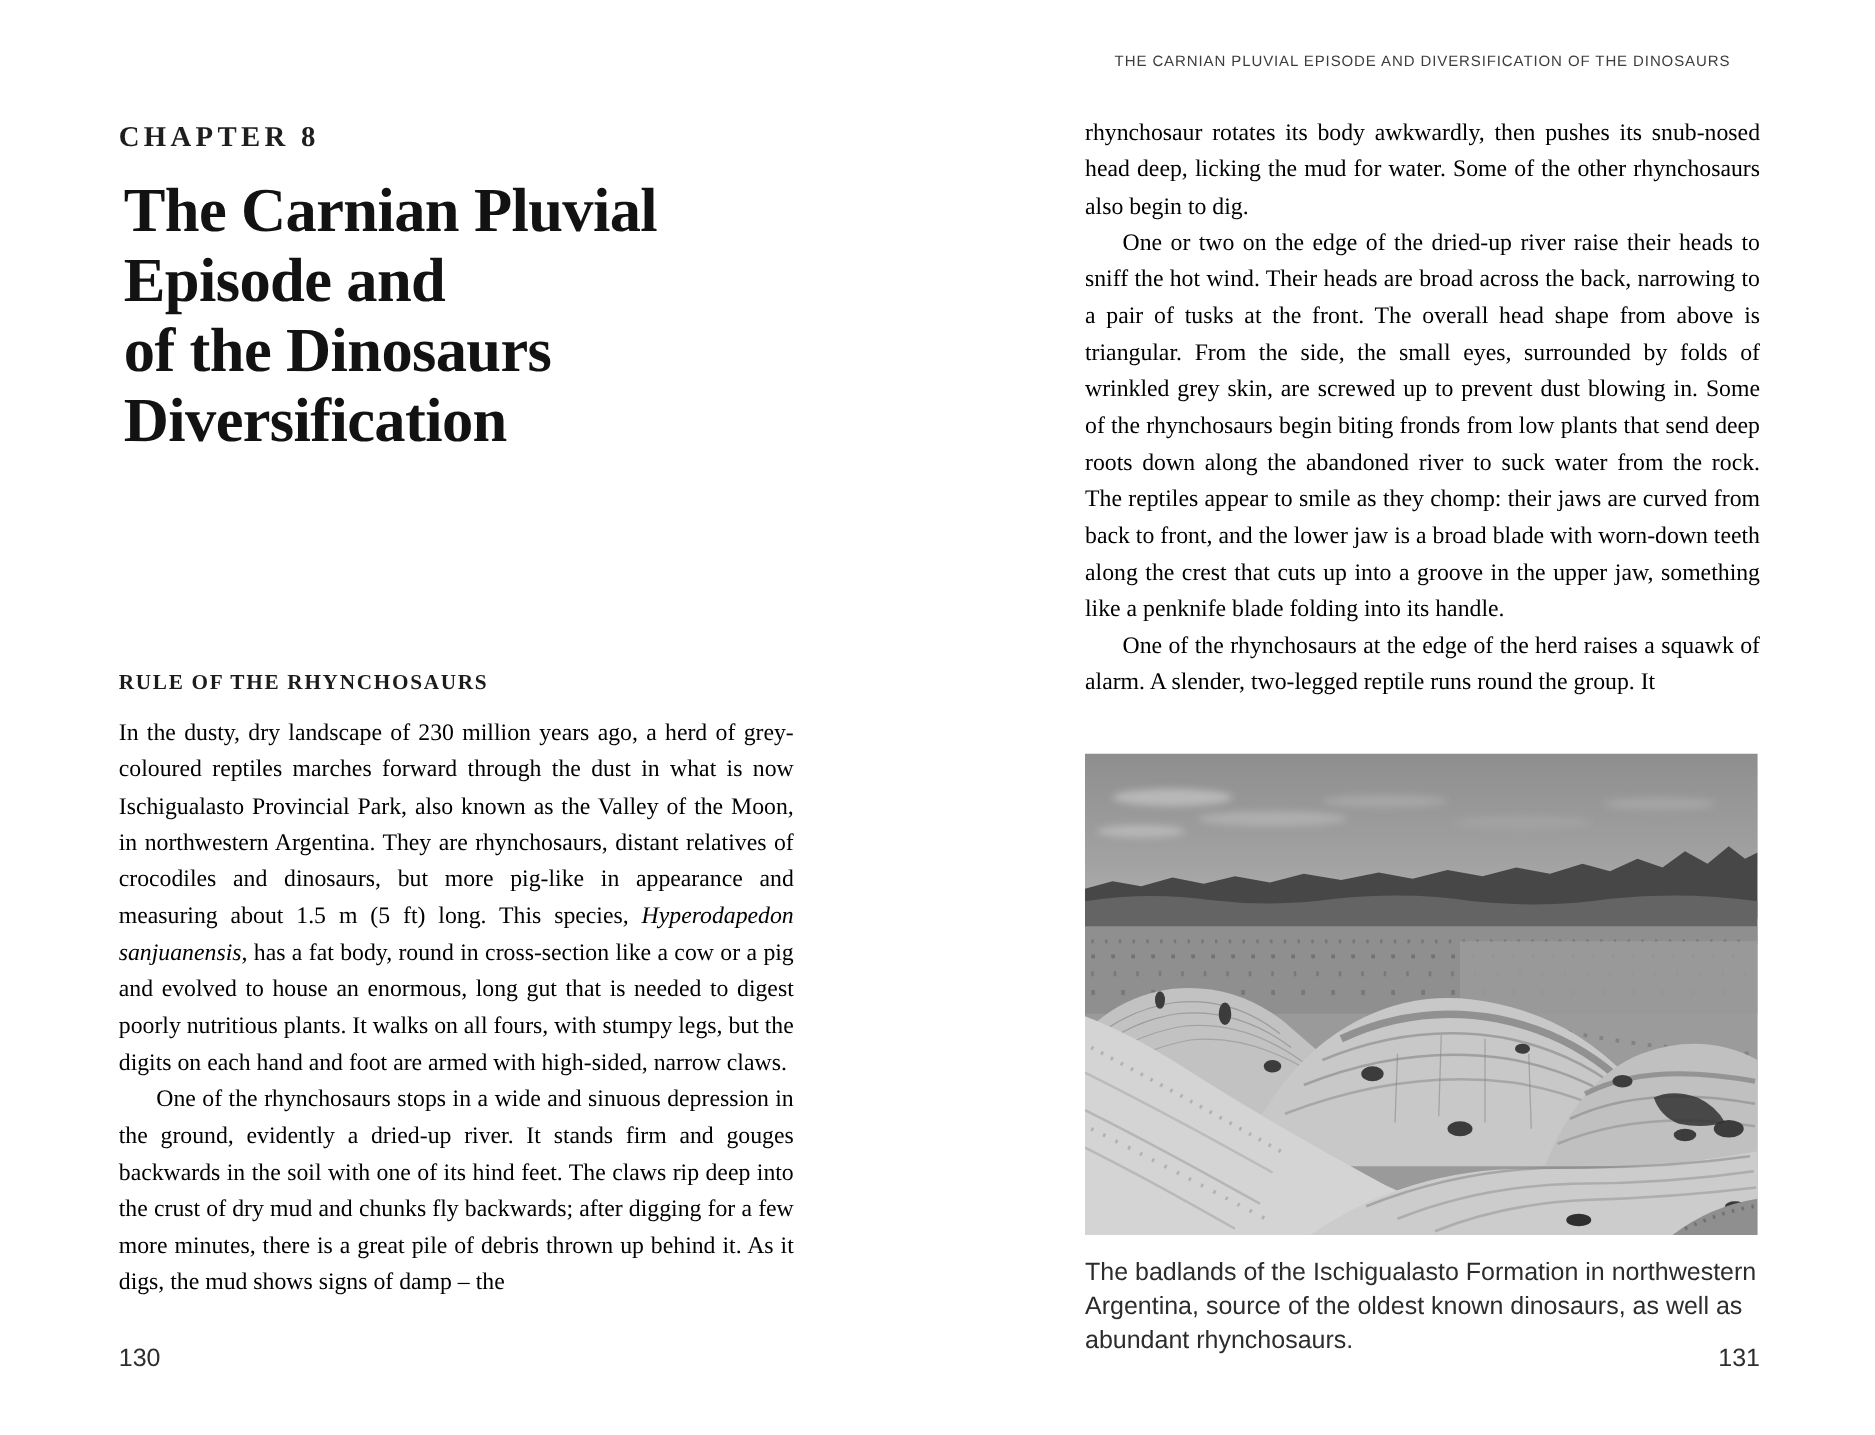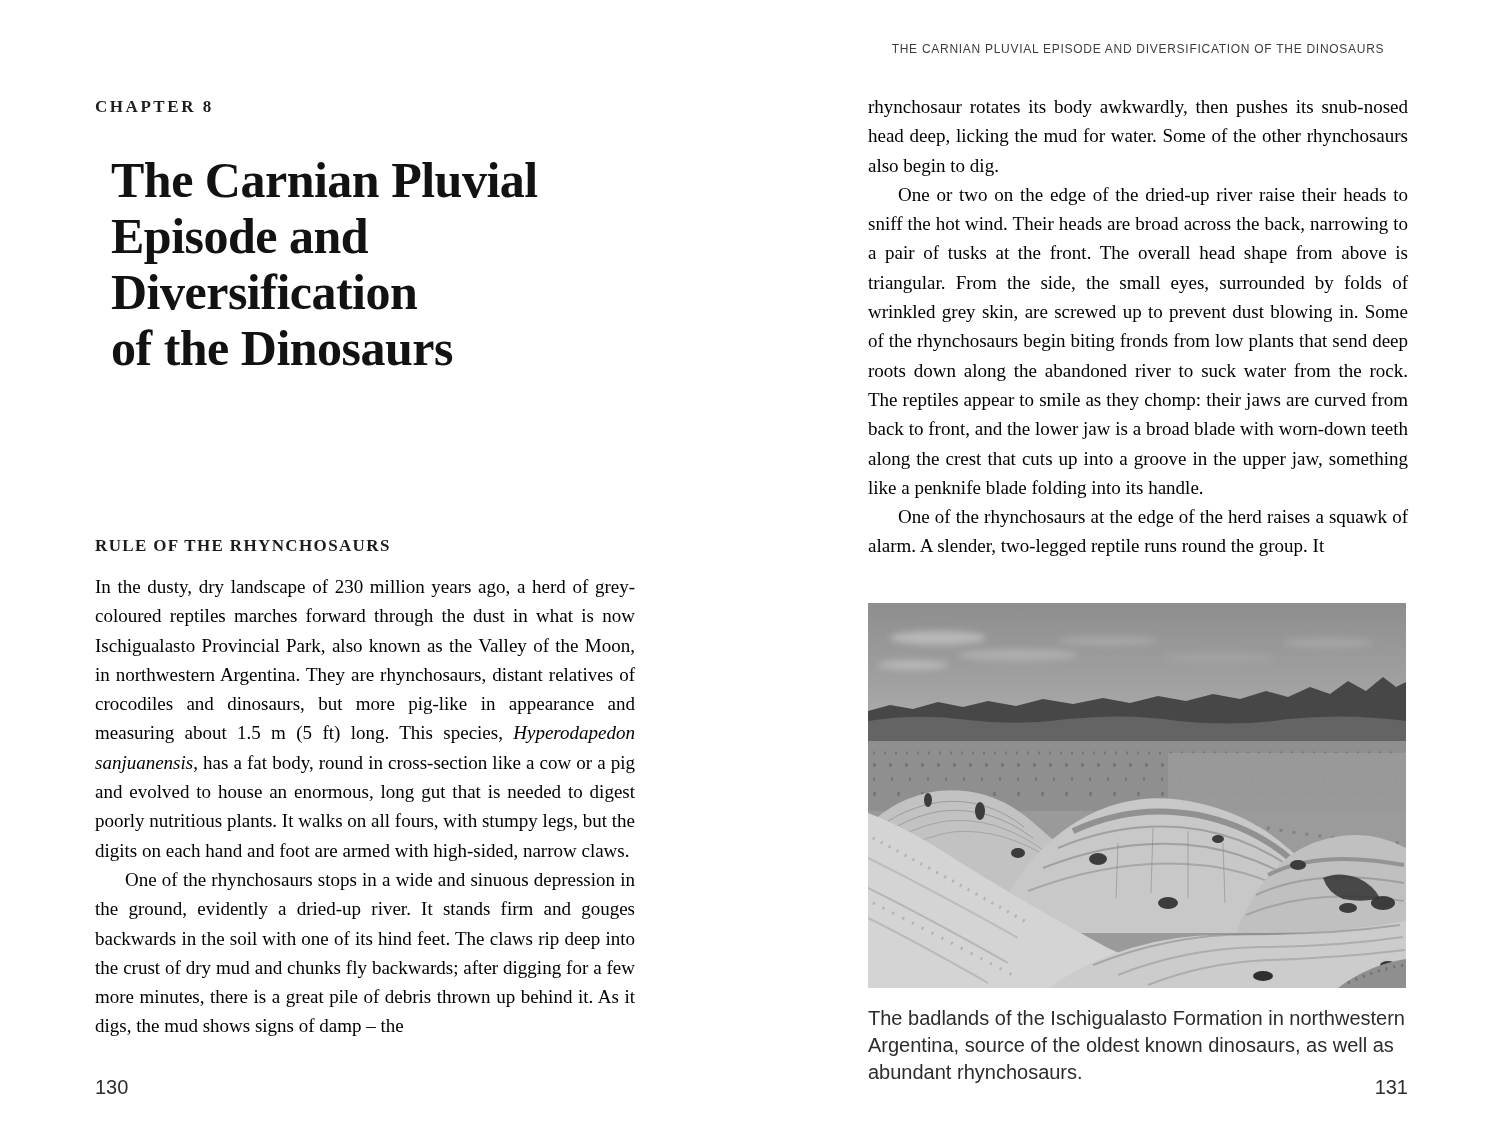--- a/index.html
+++ b/index.html
@@ -10,25 +10,25 @@
     font-family:"Liberation Serif", serif;
     color:#1c1c1c;
     overflow:hidden;
   }
   .page{position:absolute;top:0;height:100%;width:540px;}
   .page-left{left:95px;}
   .page-right{left:868px;}
 
   .chapter-label{
     position:absolute;top:97px;left:0;
-    font-size:17px;font-weight:600;letter-spacing:0.15em;
+    font-size:23px;font-weight:600;letter-spacing:0.15em;
     color:#1e1e1e;
   }
   .chapter-title{
-    position:absolute;top:136px;left:0;margin:16px;
+    position:absolute;top:136px;left:0;margin:4px;
     font-size:50px;line-height:56px;font-weight:700;
     letter-spacing:-0.5px;color:#121212;
   }
   .chapter-title .title-line{display:block;}
 
   .section-heading{
     position:absolute;top:536px;left:0;margin:0;
     font-size:17px;font-weight:600;letter-spacing:0.08em;
     color:#1c1c1c;
   }
@@ -78,22 +78,22 @@
 <body>
 
 <div class="spread">
 
   <section class="page page-left">
     <div class="chapter-label">CHAPTER 8</div>
 
     <h1 class="chapter-title">
       <span class="title-line">The Carnian Pluvial</span>
       <span class="title-line">Episode and</span>
+      <span class="title-line">of the Dinosaurs</span>
       <span class="title-line">Diversification</span>
-      <span class="title-line">of the Dinosaurs</span>
     </h1>
 
     <h2 class="section-heading">RULE OF THE RHYNCHOSAURS</h2>
 
     <div class="body-text body-left">
       <p class="para"><span>In the dusty, dry landscape of 230 million years ago, a herd of grey-coloured reptiles marches forward through the dust in what is now Ischigualasto Provincial Park, also known as the Valley of the Moon, in northwestern Argentina. They are rhynchosaurs, distant relatives of crocodiles and dinosaurs, but more pig-like in appearance and measuring about 1.5 m (5 ft) long. This species, </span><span class="italic">Hyperodapedon sanjuanensis</span><span>, has a fat body, round in cross-section like a cow or a pig and evolved to house an enormous, long gut that is needed to digest poorly nutritious plants. It walks on all fours, with stumpy legs, but the digits on each hand and foot are armed with high-sided, narrow claws.</span></p>
       <p class="para indent"><span>One of the rhynchosaurs stops in a wide and sinuous depression in the ground, evidently a dried-up river. It stands firm and gouges backwards in the soil with one of its hind feet. The claws rip deep into the crust of dry mud and chunks fly backwards; after digging for a few more minutes, there is a great pile of debris thrown up behind it. As it digs, the mud shows signs of damp – the</span></p>
     </div>
 
     <div class="folio folio-left">130</div>

